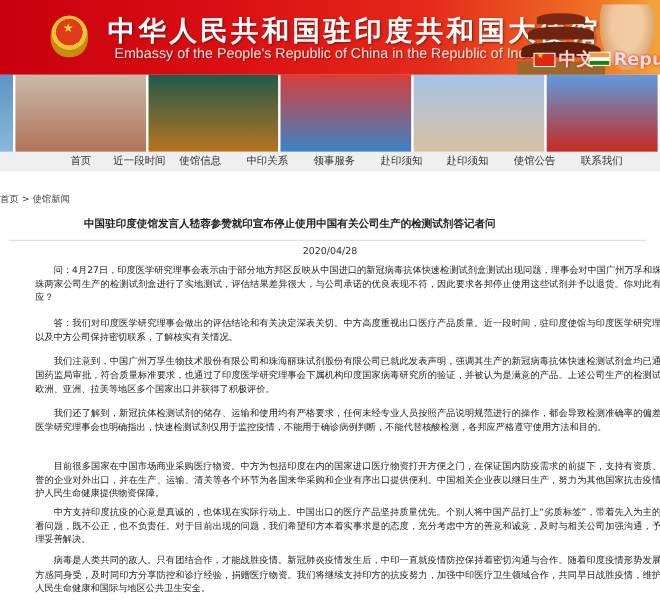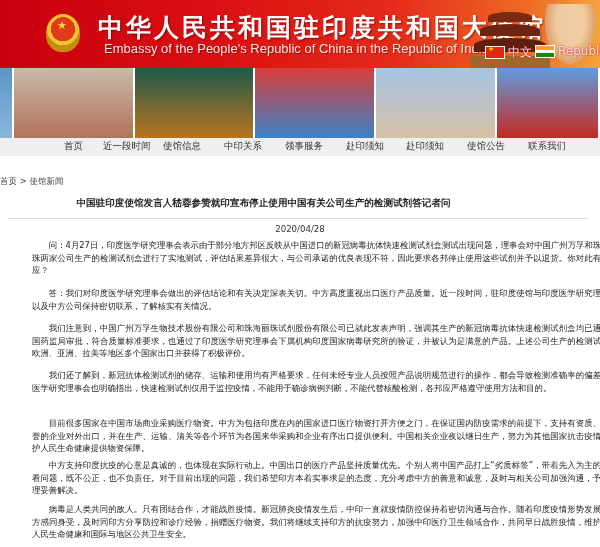--- a/index.html
+++ b/index.html
@@ -34,21 +34,21 @@
   .temple .roof3 { position:absolute; left:4px; top:36px; width:72px; height:14px; background:#5f1f0d; border-radius:50% 50% 0 0; }
   .temple .base { position:absolute; left:0; top:54px; width:80px; height:12px; background:#a0662a; }
   .dome { position:absolute; left:545px; top:4px; width:50px; height:60px; background: radial-gradient(ellipse at 50% 30%, #f1d6b5 0 40%, #d7a777 70%, transparent 71%); opacity:.85; }
   .lang { position: absolute; top: 44px; display:flex; align-items:center; gap:3px; cursor:pointer; }
   .lang-cn { left: 485px; }
   .lang-en { left: 535px; }
   .flag { width: 20px; height: 13px; border: 1px solid #fff; }
   .flag-cn { background: #de2910; position: relative; }
   .flag-cn::after { content: "★"; position: absolute; left: 2px; top: -2px; font-size: 7px; color: #ffde00; }
   .flag-in { background: linear-gradient(#ff9933 0 33%, #fff 33% 66%, #138808 66%); }
-  .lang-label { font-size: 12px; color: #ffdede; font-weight: normal; text-shadow: 0 0 2px #c00; }
+  .lang-label { font-size: 16px; color: #ffdede; font-weight: bold; text-shadow: 0 0 2px #c00; }
 
   .banner { position: absolute; left: 0; top: 68px; width: 600px; height: 70px; display: flex; }
   .banner-tile { height: 70px; border-right: 2px solid #fff; }
 
   .nav { position: absolute; left: 0; top: 138px; width: 600px; height: 18px; background: #efefef; }
   .nav-item { position: absolute; top: 2px; font-size: 9.5px; color: #333; white-space: nowrap; cursor: pointer; }
 
   .breadcrumb { position: absolute; left: 0; top: 176px; font-size: 8.5px; color: #444; white-space: nowrap; }
   .breadcrumb span { cursor: default; }
   .breadcrumb .crumb-link { cursor: pointer; }

